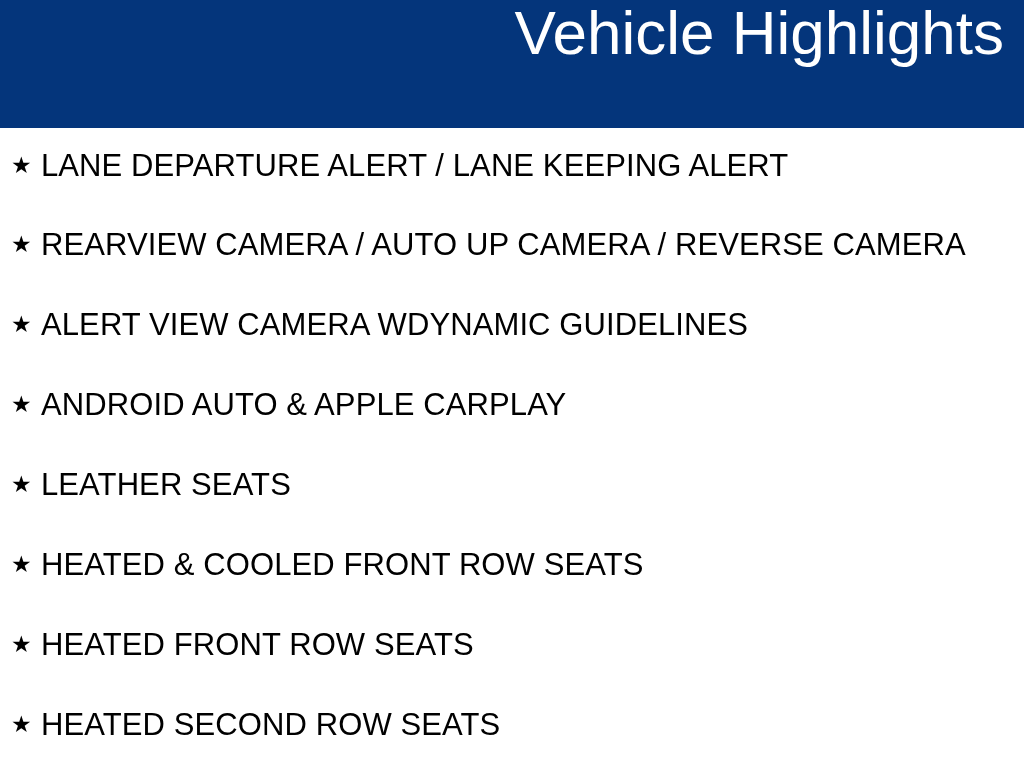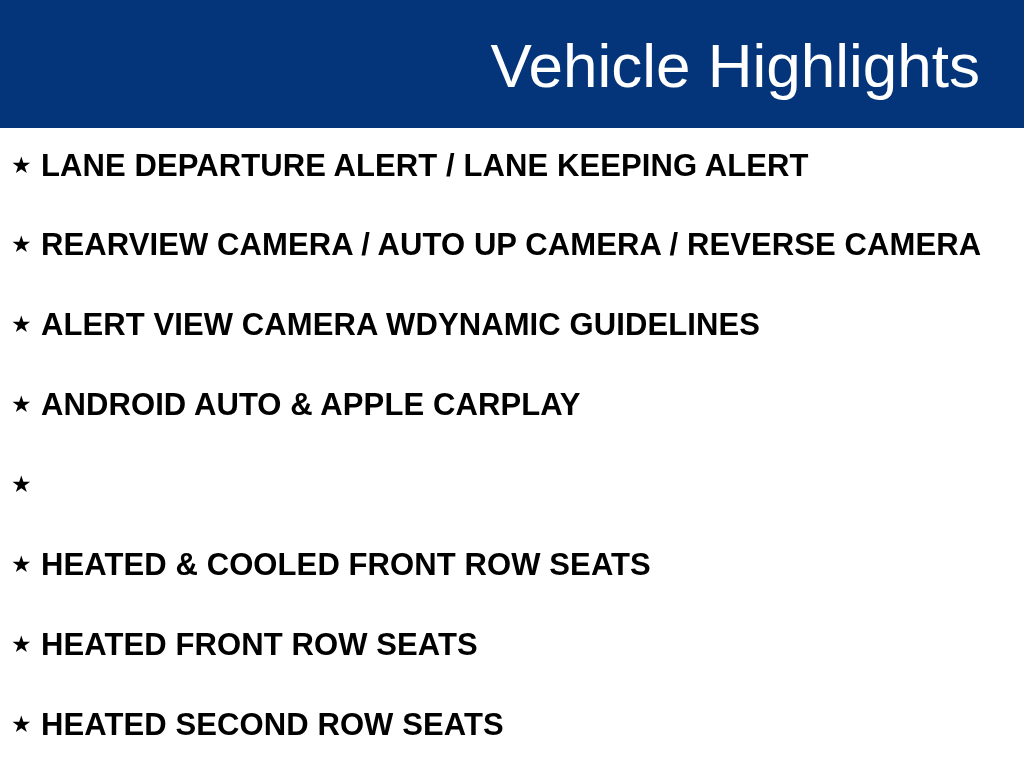--- a/index.html
+++ b/index.html
@@ -26,24 +26,23 @@
 
   
   #header-banner {
     position: absolute;
     top: 0;
     left: 0;
     width: 1024px;
     height: 128px;
     background: #04357b;
     display: flex;
-    align-items: center;
     justify-content: flex-end;
     box-sizing: border-box;
-    padding-right: 44px;
+    padding-right: 20px;
   }
 
   #slide-title {
     color: #ffffff;
     font-family: "Liberation Sans", sans-serif;
     font-size: 62px;
     font-weight: 400;
     line-height: 1;
     letter-spacing: 0px;
     white-space: nowrap;
@@ -88,21 +87,21 @@
     text-align: left;
     position: relative;
     top: -1px;
   }
 
   .feature-label {
     display: inline-block;
     color: #000000;
     font-family: "Liberation Sans", sans-serif;
     font-size: 31px;
-    font-weight: 700;
+    font-weight: 400;
     line-height: 40px;
     letter-spacing: 0.1px;
   }
 </style>
 </head>
 <body>
 
 <div id="slide">
 
   <div id="header-banner">
@@ -126,20 +125,21 @@
       <span class="feature-label">ALERT VIEW CAMERA WDYNAMIC GUIDELINES</span>
     </li>
 
     <li class="feature-item" style="top: 257px;">
       <span class="feature-bullet">★</span>
       <span class="feature-label">ANDROID AUTO &amp; APPLE CARPLAY</span>
     </li>
 
     <li class="feature-item" style="top: 337px;">
       <span class="feature-bullet">★</span>
+      <span class="feature-label">LEATHER SEATS</span>
     </li>
 
     <li class="feature-item" style="top: 417px;">
       <span class="feature-bullet">★</span>
       <span class="feature-label">HEATED &amp; COOLED FRONT ROW SEATS</span>
     </li>
 
     <li class="feature-item" style="top: 497px;">
       <span class="feature-bullet">★</span>
       <span class="feature-label">HEATED FRONT ROW SEATS</span>

